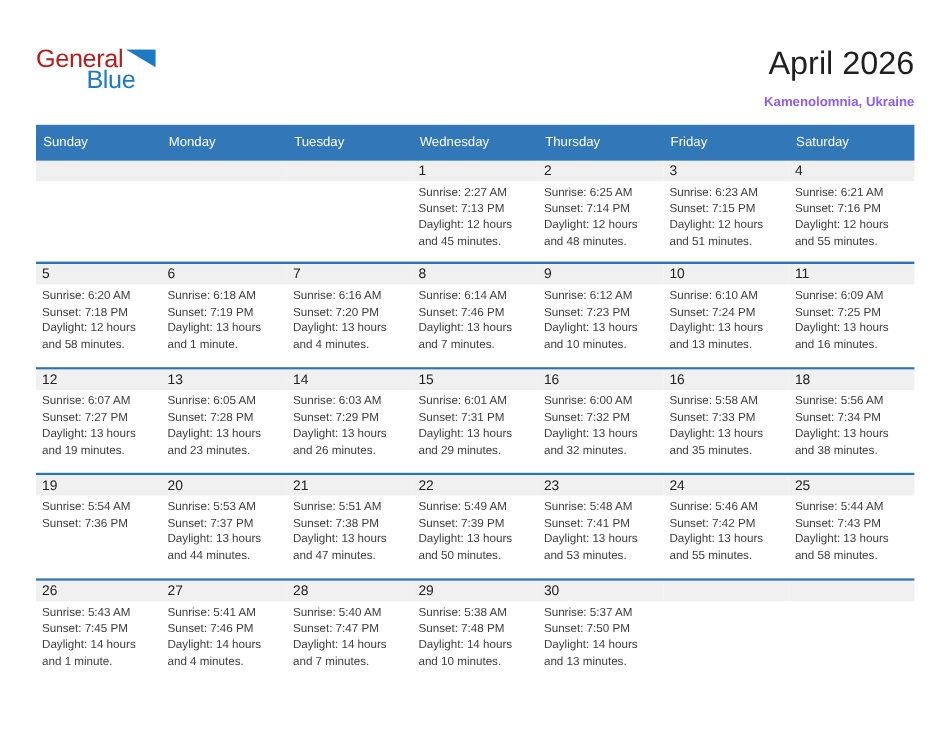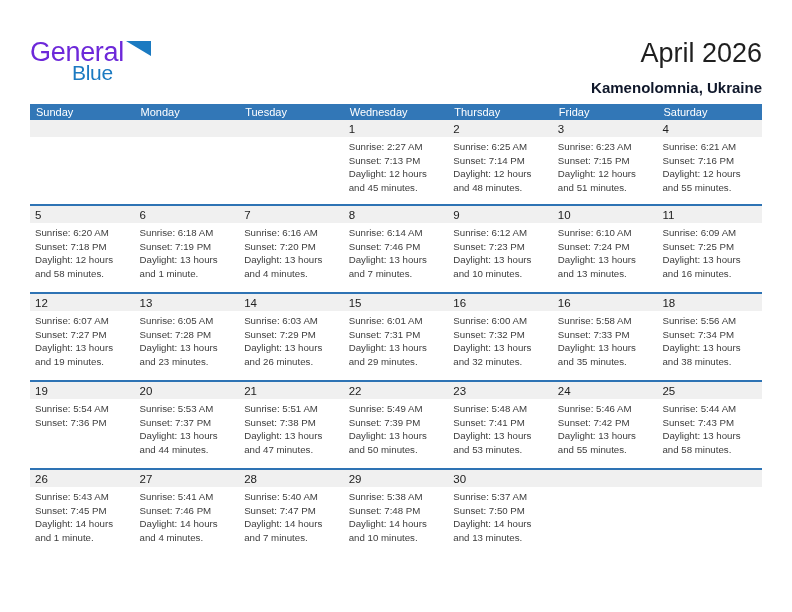--- a/index.html
+++ b/index.html
@@ -6,29 +6,29 @@
   html,body { background:#ffffff; }
   body { font-family:"Liberation Sans", sans-serif; }
   .page {
     position:relative; width:792px; height:612px; background:#fff; overflow:hidden;
     --header-blue:#3277b7; --sep-blue:#2e73b4; --band-gray:#f0f0f0;
     --logo-blue:#1b7ac1; --ink:#1f1f1f; --detail-ink:#3d3d3d;
   }
   .top-section { height:104px; padding:0 30px; display:flex; justify-content:space-between; }
   .logo { padding-top:39px; line-height:1; }
   .logo-line1 { display:flex; align-items:flex-start; }
-  .logo-general { font-size:27px; color:#6d28d9; letter-spacing:-0.3px; }
+  .logo-general { font-size:21px; color:#b91c1c; letter-spacing:-0.3px; }
   .logo-tri { width:25px; height:15px; margin-left:2px; margin-top:2px;
     background:var(--logo-blue); clip-path:polygon(0 0, 100% 0, 100% 100%); }
   .logo-blue-txt { font-size:21px; color:var(--logo-blue); margin-left:42px; margin-top:-4px; letter-spacing:-0.3px; }
   .titles { text-align:right; padding-top:40px; }
   .cal-title { font-size:27px; color:var(--ink); font-weight:400; line-height:1; }
-  .cal-subtitle { font-size:15px; color:#0f172a; font-weight:700; margin-top:13px; line-height:1; }
+  .cal-subtitle { font-size:11px; color:#8b5cf6; font-weight:700; margin-top:13px; line-height:1; }
   .calendar { margin:0 30px; }
-  .dow-row { display:grid; grid-template-columns:repeat(7,1fr); background:var(--header-blue); height:16px; align-items:center; }
+  .dow-row { display:grid; grid-template-columns:repeat(7,1fr); background:var(--header-blue); height:30px; align-items:center; }
   .dow { color:#ffffff; font-size:11px; padding-left:6px; }
   .week { display:grid; grid-template-columns:repeat(7,1fr); height:84px; }
   .week + .week { border-top:2px solid var(--sep-blue); height:88px; }
   .daynum { height:17px; background:var(--band-gray); font-size:11.5px; color:#212121;
     display:flex; align-items:center; padding-left:5px; }
   .details { padding:3px 6px 0 5px; font-size:9.7px; line-height:13.5px; color:var(--detail-ink); }
 </style>
 </head>
 <body>
 

